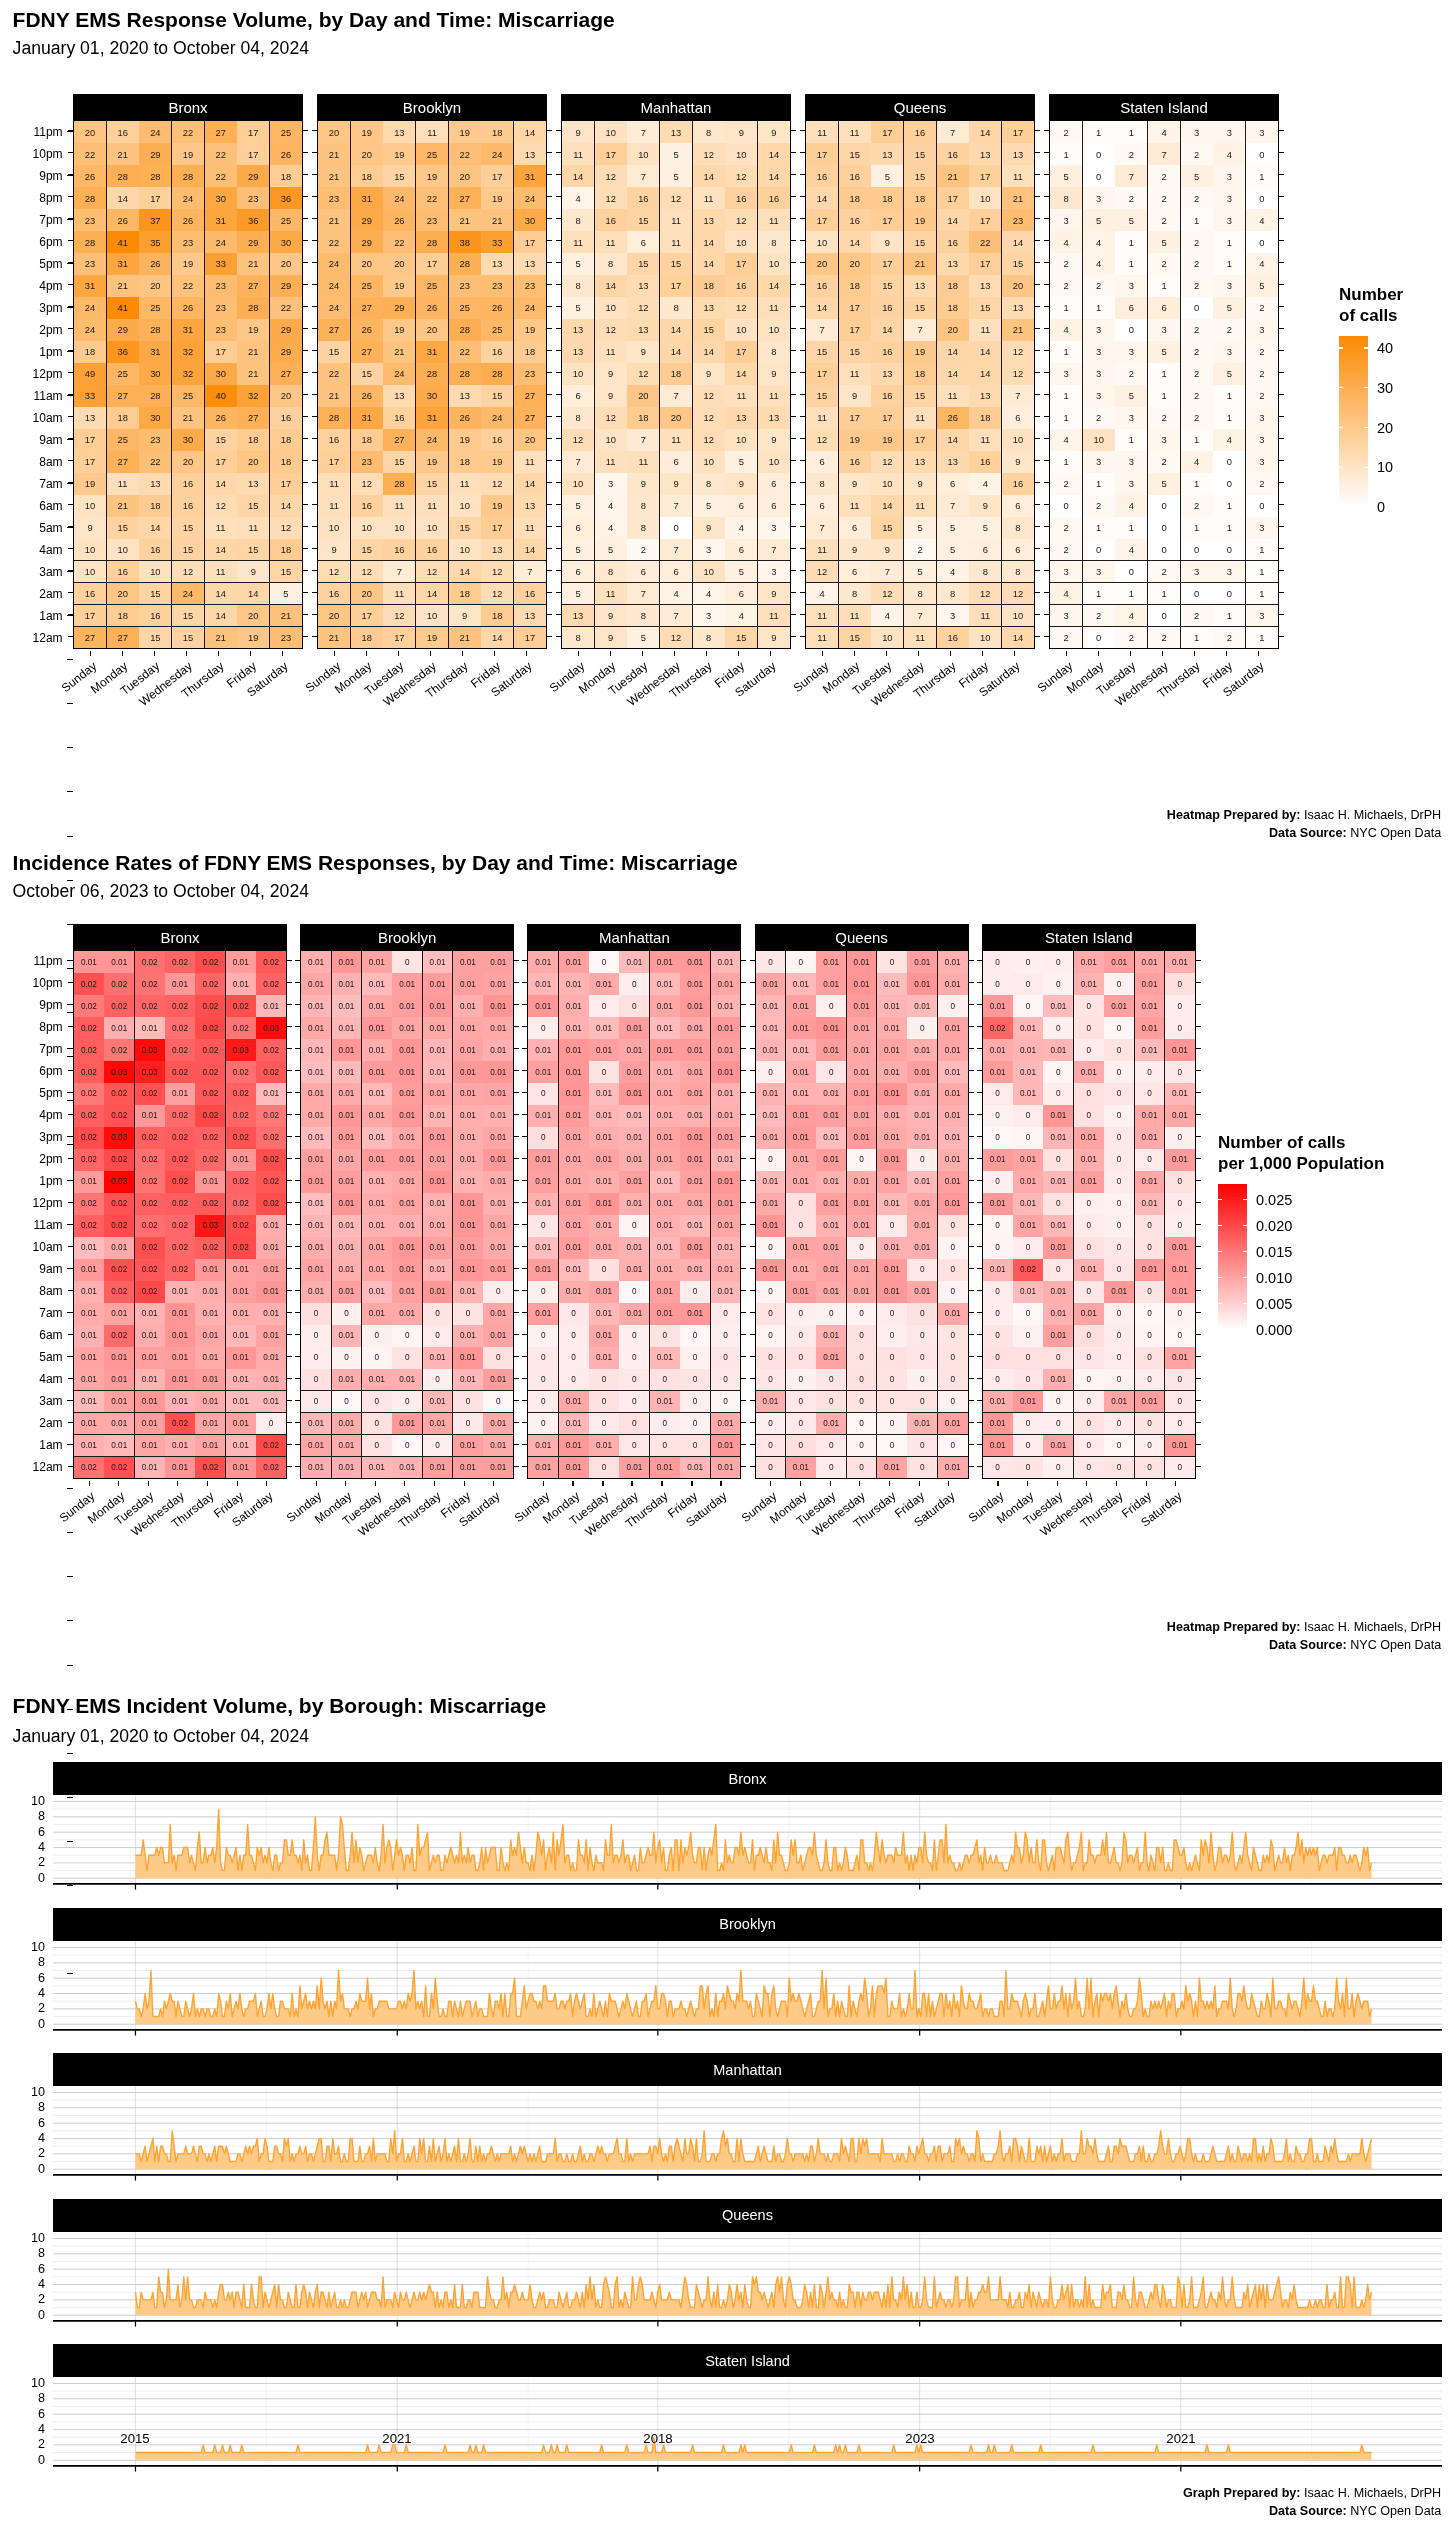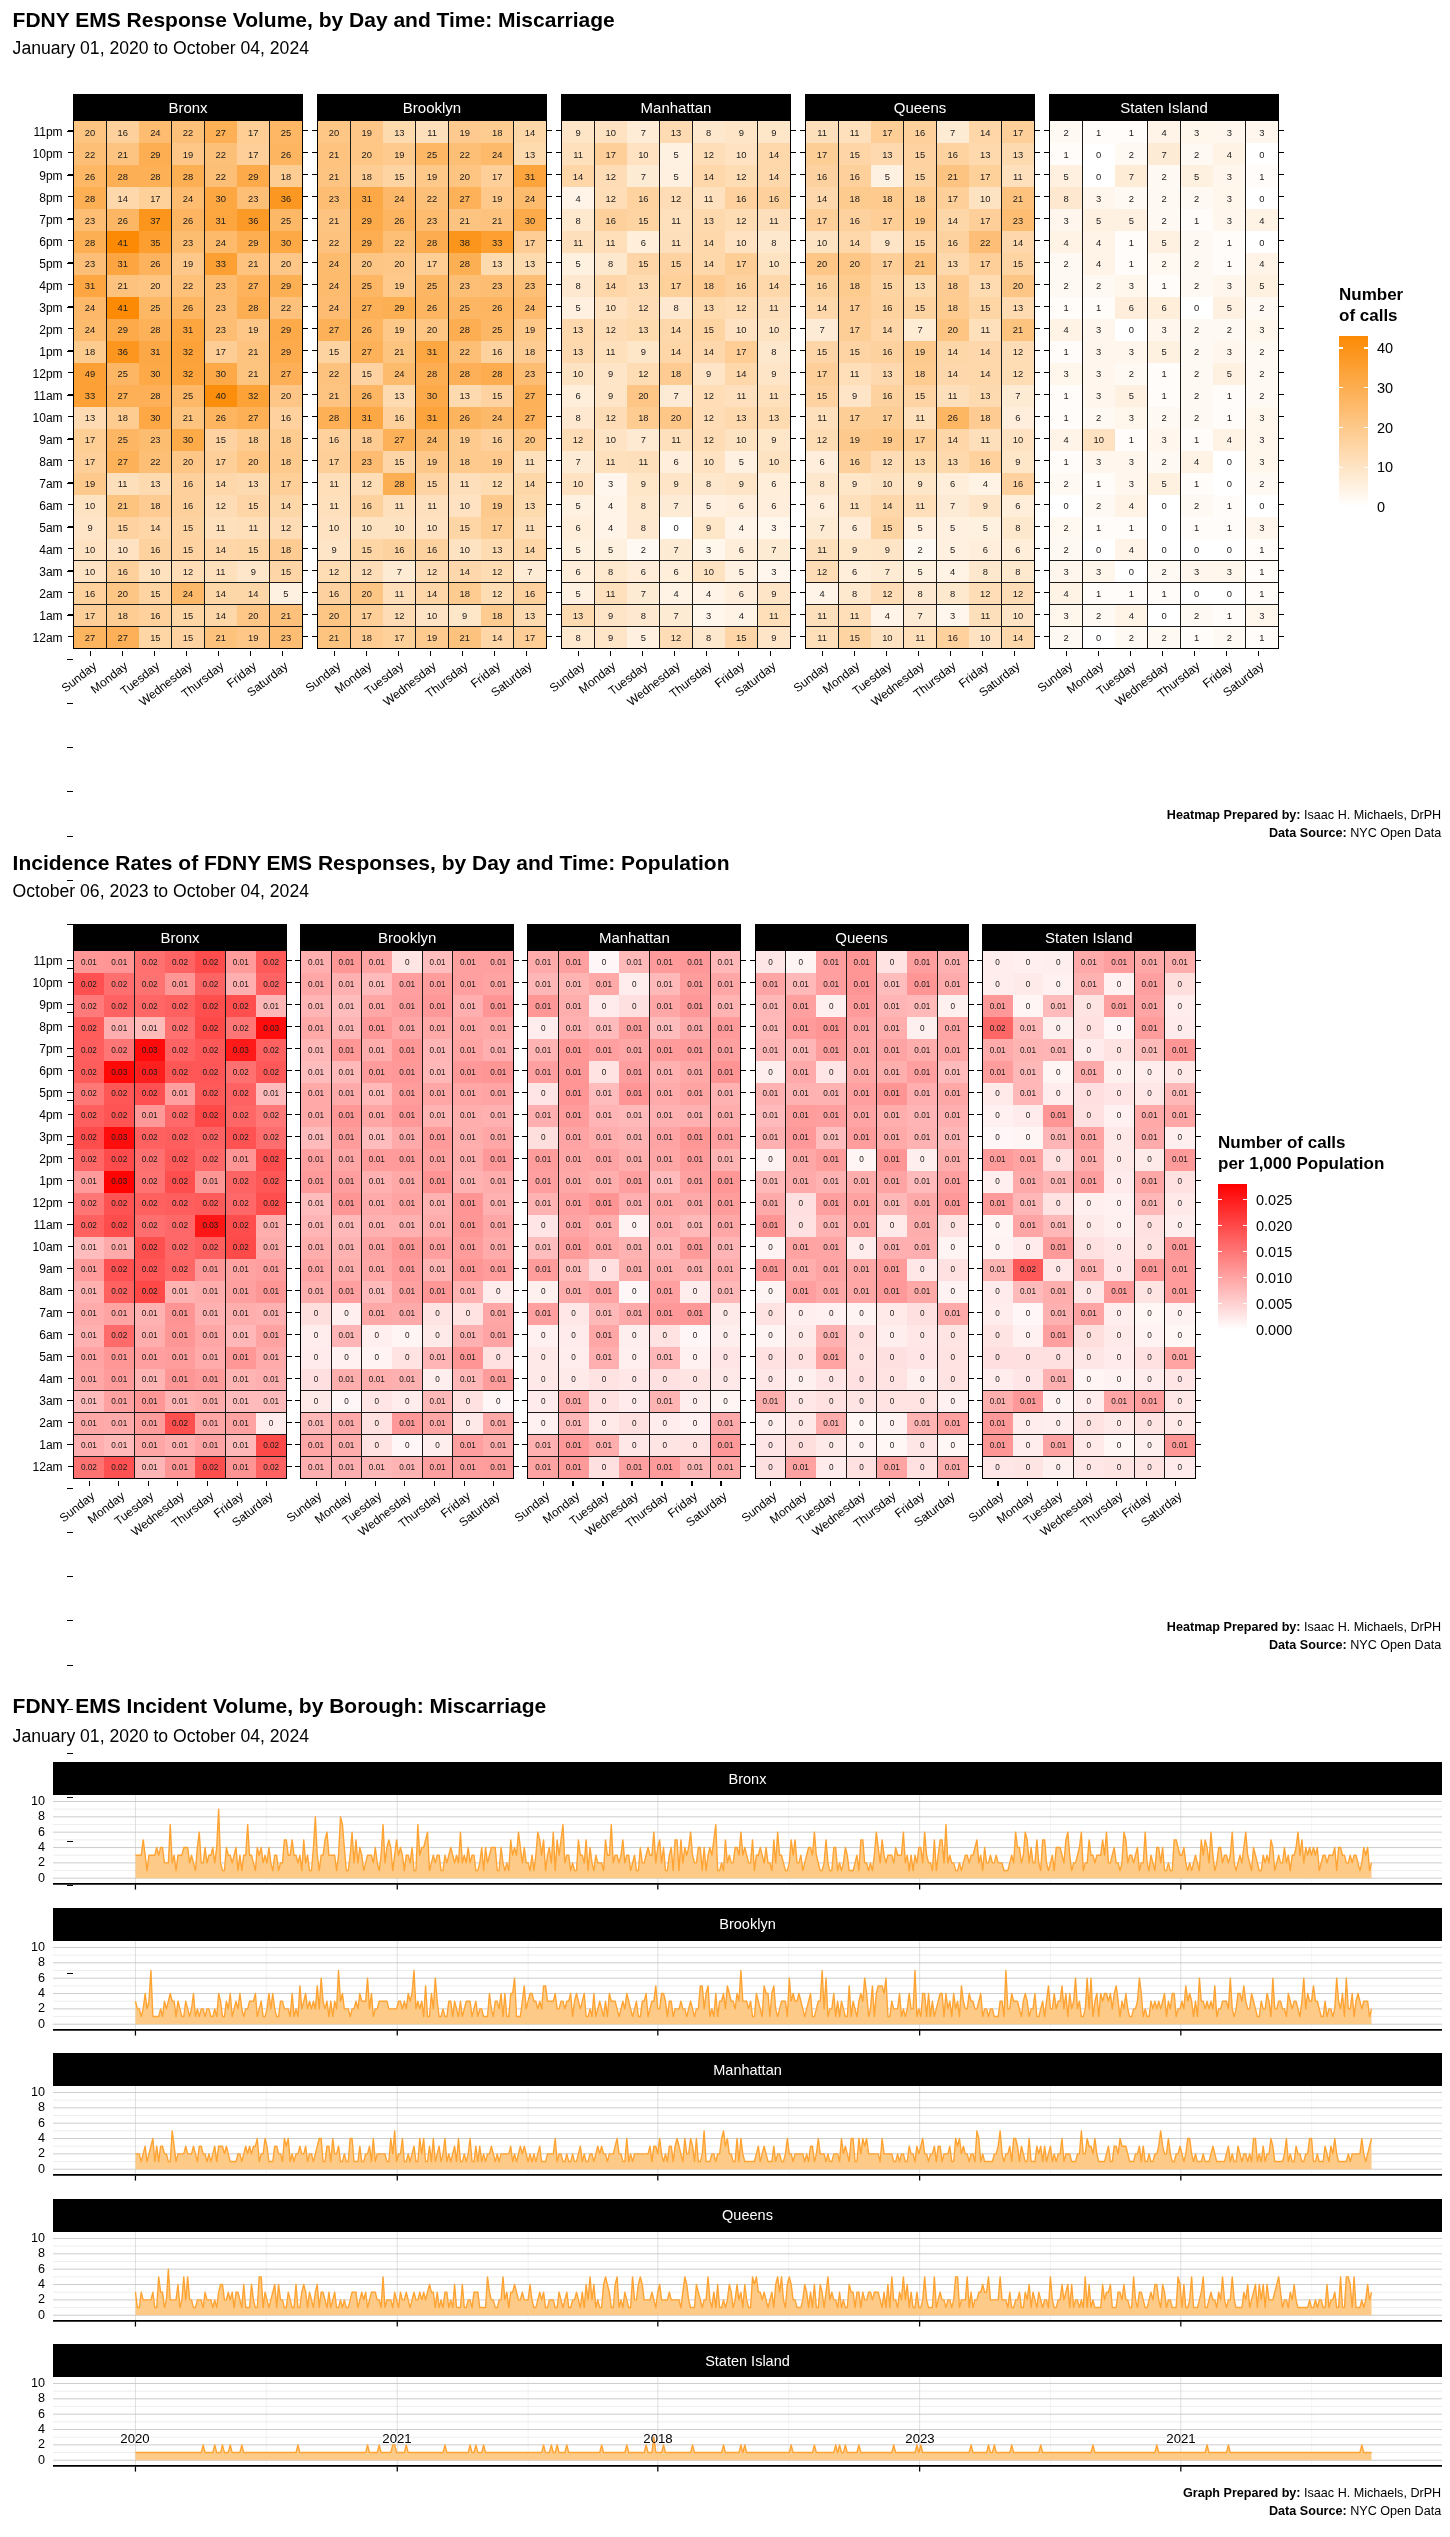--- a/index.html
+++ b/index.html
@@ -1121,21 +1121,21 @@
       <span class="leg-lab" style="left: 38px; top: 171px;">0</span>
       <span class="leg-dash" style="left: 0px; top: 171px;"></span>
       <span class="leg-dash" style="left: 24.5px; top: 171px;"></span>
     </div>
 </div>
 <div class="footer" style="top:807px">
   <div><b>Heatmap Prepared by:</b><span> Isaac H. Michaels, DrPH</span></div>
   <div><b>Data Source:</b><span> NYC Open Data</span></div>
 </div>
 
-<div class="abs pg-title" style="left:12.6px;top:851px">Incidence Rates of FDNY EMS Responses, by Day and Time: Population</div>
+<div class="abs pg-title" style="left:12.6px;top:851px">Incidence Rates of FDNY EMS Responses, by Day and Time: Miscarriage</div>
 <div class="abs pg-sub" style="left:12.6px;top:881px">October 06, 2023 to October 04, 2024</div>
 <div class="abs hm-hours" id="hm2-hours" style="left:12.6px;top:950px">
     <div class="hrow">11pm<span class="htick" style="top: 10px;"></span></div>
     <div class="hrow">10pm<span class="htick" style="top: 32px;"></span></div>
     <div class="hrow">9pm<span class="htick" style="top: 54px;"></span></div>
     <div class="hrow">8pm<span class="htick" style="top: 76px;"></span></div>
     <div class="hrow">7pm<span class="htick" style="top: 98px;"></span></div>
     <div class="hrow">6pm<span class="htick" style="top: 120px;"></span></div>
     <div class="hrow">5pm<span class="htick" style="top: 142px;"></span></div>
     <div class="hrow">4pm<span class="htick" style="top: 164px;"></span></div>
@@ -2367,21 +2367,21 @@
         <polyline points="131.0,119.8 134.1,119.8 137.1,119.8 140.2,119.8 143.3,119.8 146.4,119.8 149.4,119.8 152.5,119.8 155.6,119.8 158.7,119.8 161.7,119.8 164.8,119.8 167.9,119.8 171.0,119.8 174.0,119.8 177.1,119.8 180.2,119.8 183.3,119.8 186.3,119.8 189.4,119.8 192.5,119.8 195.5,119.8 198.6,119.8 201.7,119.8 204.8,119.8 207.8,119.8 210.9,119.8 214.0,119.8 217.1,119.8 220.1,119.8 223.2,119.8 226.3,119.8 229.4,119.8 232.4,119.8 235.5,119.8 238.6,107.6 241.6,119.8 244.7,119.8 247.8,119.8 250.9,119.8 253.9,119.8 257.0,107.6 260.1,119.8 263.2,119.8 266.2,119.8 269.3,107.6 272.4,119.8 275.5,119.8 278.5,119.8 281.6,107.6 284.7,119.8 287.8,119.8 290.8,119.8 293.9,119.8 297.0,119.8 300.0,107.6 303.1,119.8 306.2,119.8 309.3,119.8 312.3,119.8 315.4,119.8 318.5,119.8 321.6,119.8 324.6,119.8 327.7,119.8 330.8,119.8 333.9,119.8 336.9,119.8 340.0,119.8 343.1,119.8 346.1,119.8 349.2,119.8 352.3,119.8 355.4,119.8 358.4,119.8 361.5,119.8 364.6,119.8 367.7,119.8 370.7,119.8 373.8,119.8 376.9,119.8 380.0,119.8 383.0,119.8 386.1,119.8 389.2,107.6 392.3,119.8 395.3,119.8 398.4,119.8 401.5,119.8 404.5,119.8 407.6,119.8 410.7,119.8 413.8,119.8 416.8,119.8 419.9,119.8 423.0,119.8 426.1,119.8 429.1,119.8 432.2,119.8 435.3,119.8 438.4,119.8 441.4,119.8 444.5,119.8 447.6,119.8 450.6,119.8 453.7,119.8 456.8,119.8 459.9,119.8 462.9,119.8 466.0,119.8 469.1,119.8 472.2,119.8 475.2,119.8 478.3,119.8 481.4,119.8 484.5,119.8 487.5,119.8 490.6,119.8 493.7,119.8 496.8,119.8 499.8,107.6 502.9,119.8 506.0,119.8 509.0,119.8 512.1,119.8 515.2,119.8 518.3,107.6 521.3,119.8 524.4,119.8 527.5,119.8 530.6,119.8 533.6,119.8 536.7,119.8 539.8,107.6 542.9,107.6 545.9,119.8 549.0,119.8 552.1,119.8 555.2,119.8 558.2,119.8 561.3,107.6 564.4,119.8 567.4,119.8 570.5,119.8 573.6,119.8 576.7,119.8 579.7,119.8 582.8,119.8 585.9,119.8 589.0,119.8 592.0,119.8 595.1,119.8 598.2,119.8 601.3,119.8 604.3,119.8 607.4,119.8 610.5,119.8 613.5,119.8 616.6,119.8 619.7,119.8 622.8,107.6 625.8,119.8 628.9,119.8 632.0,119.8 635.1,119.8 638.1,119.8 641.2,119.8 644.3,119.8 647.4,119.8 650.4,119.8 653.5,119.8 656.6,119.8 659.7,119.8 662.7,107.6 665.8,119.8 668.9,119.8 671.9,107.6 675.0,119.8 678.1,119.8 681.2,119.8 684.2,107.6 687.3,119.8 690.4,119.8 693.5,119.8 696.5,119.8 699.6,119.8 702.7,119.8 705.8,119.8 708.8,119.8 711.9,119.8 715.0,119.8 718.0,119.8 721.1,119.8 724.2,119.8 727.3,119.8 730.3,119.8 733.4,119.8 736.5,119.8 739.6,119.8 742.6,119.8 745.7,119.8 748.8,119.8 751.9,119.8 754.9,119.8 758.0,119.8 761.1,119.8 764.2,119.8 767.2,119.8 770.3,119.8 773.4,119.8 776.4,119.8 779.5,107.6 782.6,119.8 785.7,119.8 788.7,119.8 791.8,107.6 794.9,119.8 798.0,119.8 801.0,107.6 804.1,119.8 807.2,119.8 810.3,119.8 813.3,119.8 816.4,107.6 819.5,119.8 822.5,119.8 825.6,119.8 828.7,119.8 831.8,119.8 834.8,119.8 837.9,119.8 841.0,119.8 844.1,119.8 847.1,119.8 850.2,119.8 853.3,119.8 856.4,119.8 859.4,119.8 862.5,119.8 865.6,119.8 868.7,119.8 871.7,107.6 874.8,119.8 877.9,119.8 880.9,119.8 884.0,119.8 887.1,119.8 890.2,119.8 893.2,119.8 896.3,119.8 899.4,119.8 902.5,119.8 905.5,119.8 908.6,119.8 911.7,107.6 914.8,119.8 917.8,119.8 920.9,119.8 924.0,119.8 927.1,119.8 930.1,119.8 933.2,119.8 936.3,119.8 939.3,119.8 942.4,107.6 945.5,119.8 948.6,119.8 951.6,119.8 954.7,95.4 957.8,119.8 960.9,119.8 963.9,119.8 967.0,119.8 970.1,107.6 973.2,119.8 976.2,119.8 979.3,119.8 982.4,119.8 985.4,119.8 988.5,119.8 991.6,119.8 994.7,119.8 997.7,119.8 1000.8,119.8 1003.9,119.8 1007.0,119.8 1010.0,119.8 1013.1,119.8 1016.2,107.6 1019.3,119.8 1022.3,119.8 1025.4,119.8 1028.5,119.8 1031.6,119.8 1034.6,119.8 1037.7,119.8 1040.8,119.8 1043.8,119.8 1046.9,119.8 1050.0,119.8 1053.1,119.8 1056.1,119.8 1059.2,119.8 1062.3,119.8 1065.4,107.6 1068.4,119.8 1071.5,119.8 1074.6,119.8 1077.7,119.8 1080.7,119.8 1083.8,119.8 1086.9,119.8 1089.9,119.8 1093.0,107.6 1096.1,119.8 1099.2,107.6 1102.2,119.8 1105.3,119.8 1108.4,119.8 1111.5,119.8 1114.5,119.8 1117.6,119.8 1120.7,119.8 1123.8,119.8 1126.8,119.8 1129.9,119.8 1133.0,119.8 1136.1,119.8 1139.1,119.8 1142.2,119.8 1145.3,119.8 1148.3,119.8 1151.4,119.8 1154.5,119.8 1157.6,119.8 1160.6,119.8 1163.7,119.8 1166.8,119.8 1169.9,119.8 1172.9,107.6 1176.0,119.8 1179.1,119.8 1182.2,119.8 1185.2,119.8 1188.3,119.8 1191.4,119.8 1194.4,119.8 1197.5,119.8 1200.6,119.8 1203.7,119.8 1206.7,119.8 1209.8,107.6 1212.9,119.8 1216.0,119.8 1219.0,119.8 1222.1,119.8 1225.2,119.8 1228.3,119.8 1231.3,119.8 1234.4,119.8 1237.5,119.8 1240.6,119.8 1243.6,107.6 1246.7,119.8 1249.8,107.6 1252.8,119.8 1255.9,119.8 1259.0,107.6 1262.1,119.8 1265.1,119.8 1268.2,119.8 1271.3,119.8 1274.4,119.8 1277.4,119.8 1280.5,107.6 1283.6,119.8 1286.7,119.8 1289.7,119.8 1292.8,119.8 1295.9,119.8 1298.9,119.8 1302.0,119.8 1305.1,119.8 1308.2,119.8 1311.2,119.8 1314.3,119.8 1317.4,119.8 1320.5,119.8 1323.5,119.8 1326.6,119.8 1329.7,119.8 1332.8,119.8 1335.8,107.6 1338.9,119.8 1342.0,119.8 1345.1,119.8 1348.1,119.8 1351.2,119.8 1354.3,119.8 1357.3,119.8 1360.4,119.8 1363.5,119.8 1366.6,119.8 1369.6,119.8 1372.7,107.6 1375.8,119.8 1378.9,107.6 1381.9,119.8 1385.0,119.8 1388.1,119.8 1391.2,119.8 1394.2,119.8 1397.3,119.8 1400.4,119.8 1403.5,119.8 1406.5,119.8 1409.6,119.8 1412.7,119.8 1415.7,119.8 1418.8,119.8 1421.9,119.8 1425.0,119.8 1428.0,119.8 1431.1,119.8 1434.2,119.8 1437.3,119.8 1440.3,119.8 1443.4,119.8 1446.5,119.8 1449.6,119.8 1452.6,119.8 1455.7,119.8 1458.8,107.6 1461.8,119.8 1464.9,119.8 1468.0,119.8 1471.1,119.8 1474.1,119.8 1477.2,119.8 1480.3,119.8 1483.4,119.8 1486.4,107.6 1489.5,119.8 1492.6,119.8 1495.7,107.6 1498.7,119.8 1501.8,119.8 1504.9,119.8 1508.0,119.8 1511.0,119.8 1514.1,119.8 1517.2,119.8 1520.2,119.8 1523.3,107.6 1526.4,119.8 1529.5,119.8 1532.5,119.8 1535.6,119.8 1538.7,119.8 1541.8,119.8 1544.8,119.8 1547.9,119.8 1551.0,119.8 1554.1,119.8 1557.1,119.8 1560.2,119.8 1563.3,119.8 1566.3,119.8 1569.4,107.6 1572.5,119.8 1575.6,119.8 1578.6,119.8 1581.7,119.8 1584.8,119.8 1587.9,119.8 1590.9,119.8 1594.0,119.8 1597.1,119.8 1600.2,119.8 1603.2,119.8 1606.3,119.8 1609.4,119.8 1612.5,119.8 1615.5,119.8 1618.6,119.8 1621.7,119.8 1624.7,119.8 1627.8,119.8 1630.9,119.8 1634.0,119.8 1637.0,119.8 1640.1,119.8 1643.2,119.8 1646.3,119.8 1649.3,119.8 1652.4,107.6 1655.5,119.8 1658.6,119.8 1661.6,119.8 1664.7,119.8 1667.8,119.8 1670.8,119.8 1673.9,119.8 1677.0,119.8 1680.1,119.8 1683.1,119.8 1686.2,119.8 1689.3,119.8 1692.4,119.8 1695.4,119.8 1698.5,119.8 1701.6,119.8 1704.7,119.8 1707.7,119.8 1710.8,119.8 1713.9,119.8 1717.0,119.8 1720.0,119.8 1723.1,119.8 1726.2,119.8 1729.2,119.8 1732.3,119.8 1735.4,119.8 1738.5,119.8 1741.5,119.8 1744.6,119.8 1747.7,119.8 1750.8,119.8 1753.8,107.6 1756.9,119.8 1760.0,119.8 1763.1,119.8 1766.1,119.8 1769.2,119.8 1772.3,119.8 1775.4,119.8 1778.4,119.8 1781.5,119.8 1784.6,119.8 1787.6,119.8 1790.7,119.8 1793.8,119.8 1796.9,119.8 1799.9,119.8 1803.0,119.8 1806.1,119.8 1809.2,119.8 1812.2,119.8 1815.3,119.8 1818.4,119.8 1821.5,119.8 1824.5,119.8 1827.6,119.8 1830.7,119.8 1833.7,107.6 1836.8,119.8 1839.9,119.8 1843.0,119.8 1846.0,119.8 1849.1,119.8 1852.2,119.8 1855.3,119.8 1858.3,119.8 1861.4,119.8 1864.5,119.8 1867.6,107.6 1870.6,119.8 1873.7,119.8 1876.8,119.8 1879.9,119.8 1882.9,119.8 1886.0,119.8 1889.1,119.8 1892.1,119.8 1895.2,119.8 1898.3,119.8 1901.4,119.8 1904.4,119.8 1907.5,119.8 1910.6,119.8 1913.7,119.8 1916.7,119.8 1919.8,119.8 1922.9,119.8 1926.0,119.8 1929.0,119.8 1932.1,119.8 1935.2,119.8 1938.2,119.8 1941.3,119.8 1944.4,119.8 1947.5,119.8 1950.5,119.8 1953.6,119.8 1956.7,119.8 1959.8,119.8 1962.8,119.8 1965.9,119.8 1969.0,119.8 1972.1,119.8 1975.1,119.8 1978.2,119.8 1981.3,119.8 1984.4,119.8 1987.4,119.8 1990.5,119.8 1993.6,119.8 1996.6,119.8 1999.7,119.8 2002.8,119.8 2005.9,119.8 2008.9,119.8 2012.0,119.8 2015.1,119.8 2018.2,119.8 2021.2,119.8 2024.3,119.8 2027.4,119.8 2030.5,119.8 2033.5,119.8 2036.6,119.8 2039.7,119.8 2042.7,119.8 2045.8,119.8 2048.9,119.8 2052.0,119.8 2055.0,119.8 2058.1,119.8 2061.2,119.8 2064.3,119.8 2067.3,119.8 2070.4,119.8 2073.5,119.8 2076.6,119.8 2079.6,107.6 2082.7,119.8 2085.8,119.8 2088.9,119.8 2091.9,119.8 2095.0,119.8 " fill="none" stroke="#FFA333" stroke-width="2.2" stroke-linejoin="round"></polyline>
         <line x1="0" x2="2207" y1="141" y2="141" stroke="#000" stroke-width="2.5"></line>
         <line x1="131" x2="131" y1="142" y2="150" stroke="#000" stroke-width="2"></line>
         <line x1="547" x2="547" y1="142" y2="150" stroke="#000" stroke-width="2"></line>
         <line x1="961" x2="961" y1="142" y2="150" stroke="#000" stroke-width="2"></line>
         <line x1="1377" x2="1377" y1="142" y2="150" stroke="#000" stroke-width="2"></line>
         <line x1="1792" x2="1792" y1="142" y2="150" stroke="#000" stroke-width="2"></line>
       </svg><div class="ts-ylab" style="left: -33px; top: 116px;">0</div><div class="ts-ylab" style="left: -33px; top: 100px;">2</div><div class="ts-ylab" style="left: -33px; top: 85px;">4</div><div class="ts-ylab" style="left: -33px; top: 70px;">6</div><div class="ts-ylab" style="left: -33px; top: 54px;">8</div><div class="ts-ylab" style="left: -33px; top: 39px;">10</div></div>
   </div>
 <div class="ts-years" id="ts-years" style="left:53px;top:2431px;width:1389px">
-    <span style="left: 82px;">2020</span>
+    <span style="left: 82px;">2015</span>
     <span style="left: 344px;">2021</span>
     <span style="left: 605px;">2018</span>
     <span style="left: 867px;">2023</span>
     <span style="left: 1128px;">2021</span>
   </div>
 <div class="footer" style="top:2485px">
   <div><b>Graph Prepared by:</b><span> Isaac H. Michaels, DrPH</span></div>
   <div><b>Data Source:</b><span> NYC Open Data</span></div>
 </div>
 

